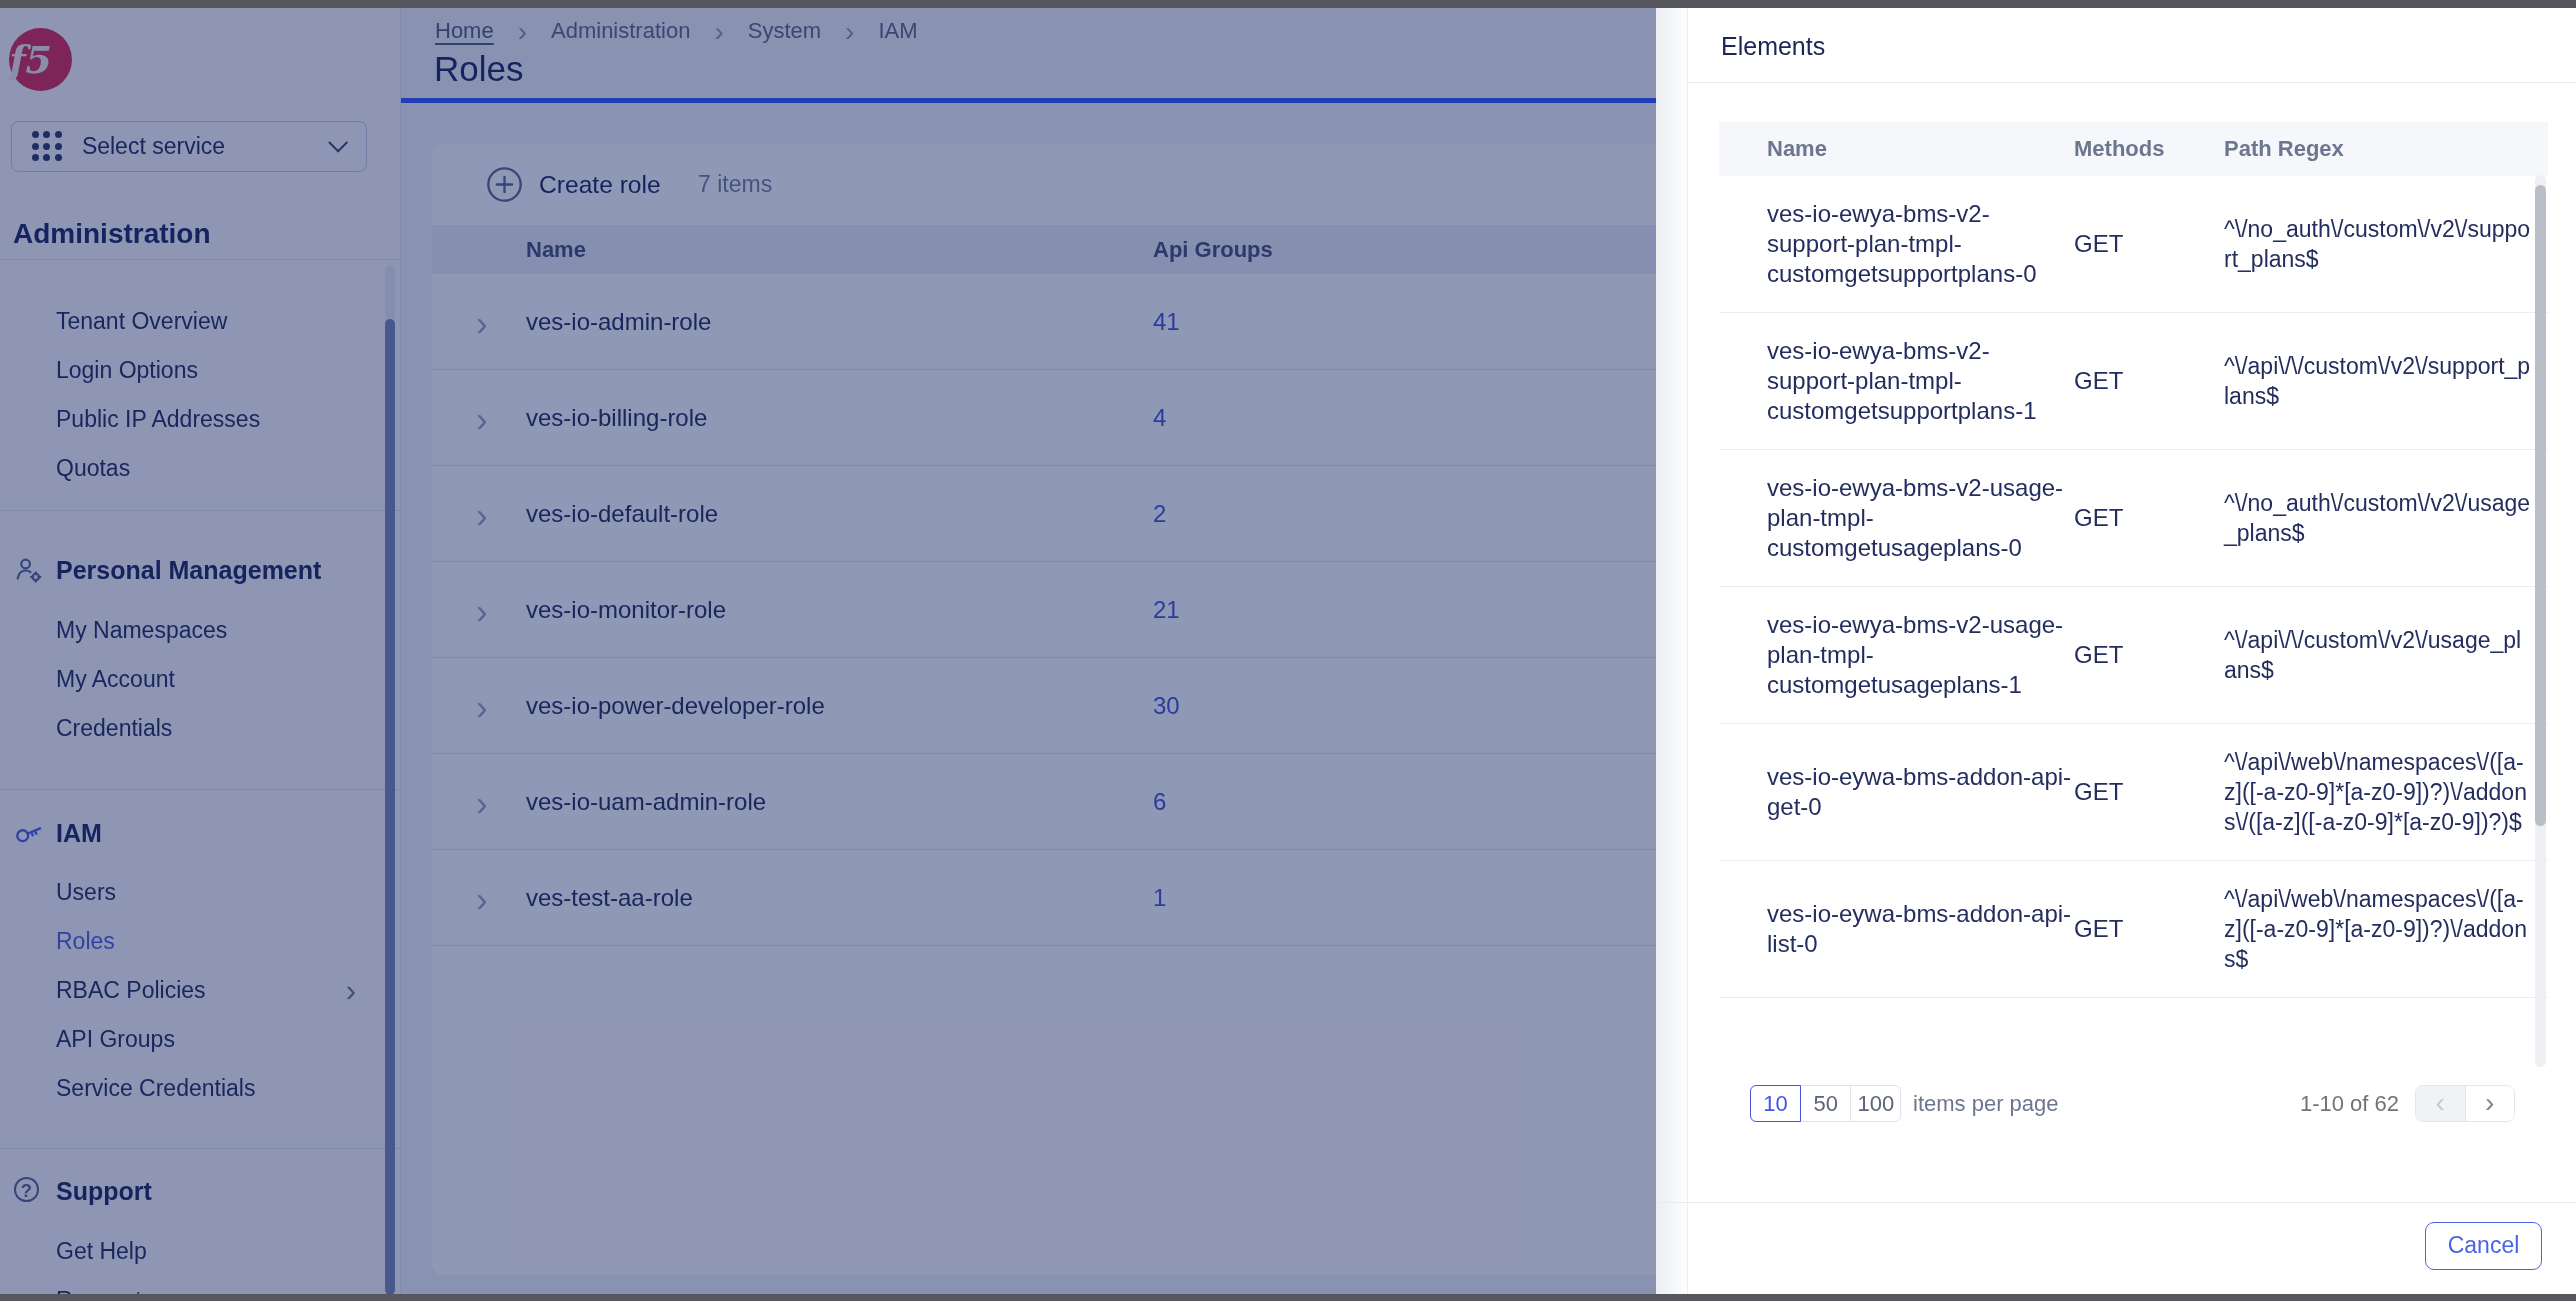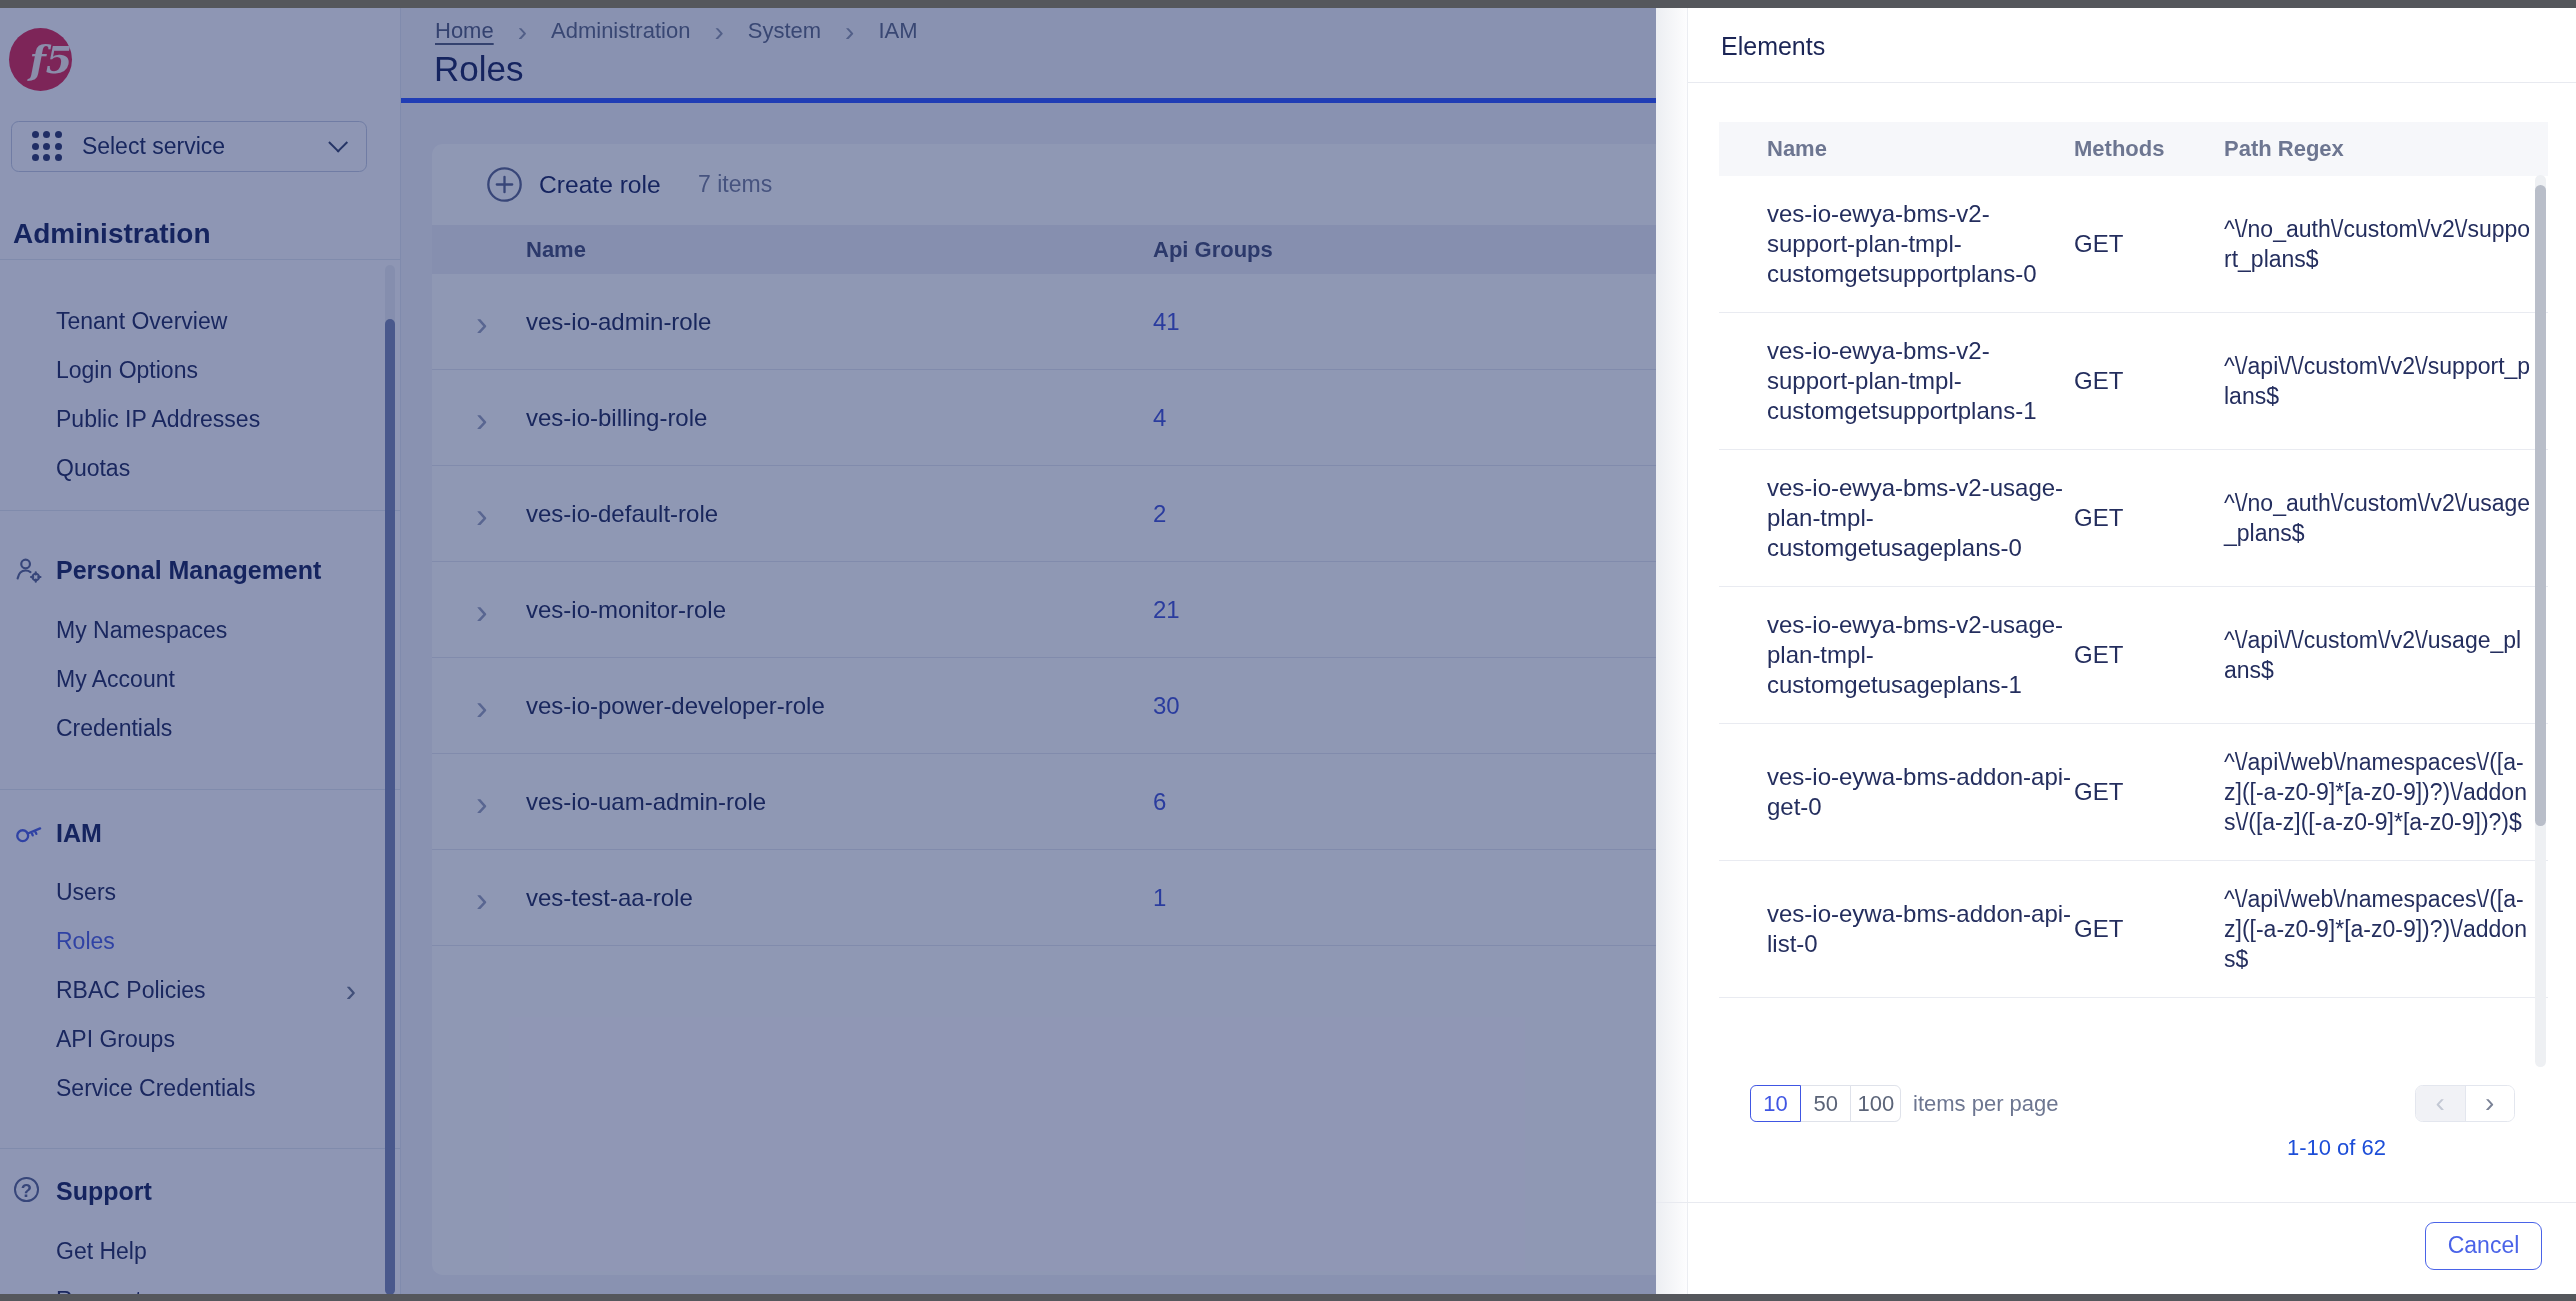--- a/index.html
+++ b/index.html
@@ -2,21 +2,21 @@
 <html style="font-size:12.3px"><head>
 <meta charset="utf-8">
 <style>
   html,body{margin:0;padding:0;background:#2b2d31;}
   .app{position:relative;width:2576px;height:1302px;background:#eef0f8;font-family:"Liberation Sans",sans-serif;overflow:hidden;}
   .strip{position:absolute;left:0;width:2576px;height:7.7px;background:#55575c;z-index:100;}
   .strip.top{top:0;} .strip.bottom{top:1294px;}
 
   
   .sidebar{position:absolute;left:0;top:7.7px;width:401px;height:1286px;background:#f7f8fd;border-right:0.8px solid #dfe3f0;box-sizing:border-box;z-index:1;}
-  .logo{position:absolute;left:9.2px;top:20px;width:63px;height:63px;border-radius:50%;background:#d92a57;color:#f3e7ec;display:flex;align-items:center;justify-content:flex-end;font-family:"DejaVu Serif",serif;font-style:italic;font-weight:bold;font-size:38px;}
+  .logo{position:absolute;left:9.2px;top:20px;width:63px;height:63px;border-radius:50%;background:#d92a57;color:#f3e7ec;display:flex;align-items:center;justify-content:flex-start;font-family:"DejaVu Serif",serif;font-style:italic;font-weight:bold;font-size:38px;}
   .select-service{position:absolute;left:10.7px;top:113px;width:356px;height:51px;border:1.5px solid #c2c9e0;border-radius:7.7px;box-sizing:border-box;display:flex;align-items:center;padding:8px 20px;color:#222e63;font-size:23px;}
   .waffle{display:grid;grid-template-columns:repeat(3,7px);grid-gap:4.6px;margin-right:20px;}
   .waffle i{width:7px;height:7px;border-radius:50%;background:#2e3a6e;}
   .chev-down{margin-left:auto;width:12.3px;height:12.3px;border-right:2.3px solid #39466f;border-bottom:2.3px solid #39466f;transform:rotate(45deg) translate(-2.3px,-2.3px);}
   .side-nav{position:absolute;left:0;top:187px;width:401px;}
   .side-head{margin:23px 0 0 13px;font-size:28px;font-weight:700;color:#1d2963;line-height:31px;}
   .side-div{border-top:0.8px solid #dfe3ee;margin-top:10.7px;}
   .sec{position:relative;}
   .sec .sec-title{position:relative;height:49px;line-height:49px;padding-left:56px;font-size:25px;font-weight:700;color:#1d2963;}
   .sec-icon{position:absolute;left:14px;top:10px;width:29px;height:29px;color:#5a6694;}
@@ -67,21 +67,21 @@
   .prow{display:grid;grid-template-columns:307px 150px 307px;padding:23px 15.4px 23px 48px;align-items:center;border-bottom:0.8px solid #e9ebf1;line-height:30px;box-sizing:border-box;}
   .prow .rx{font-size:23px;word-break:break-all;}
   .ptrack{position:absolute;left:847px;top:167px;width:10.7px;height:892px;background:#eef0f3;border-radius:5.4px;}
   .pthumb{position:absolute;left:847px;top:177px;width:10.7px;height:641px;background:#b9bec9;border-radius:5.4px;}
   .pager{position:absolute;left:0;right:0;top:1077px;height:37px;font-size:22px;}
   .size-group{position:absolute;left:62px;top:0;display:flex;}
   .size-btn{width:51px;height:37px;line-height:35px;text-align:center;border:0.8px solid #dfe2ea;color:#5b6478;background:#fff;box-sizing:border-box;margin-left:-0.8px;cursor:pointer;}
   .size-btn.last{border-radius:0 6.1px 6.1px 0;}
   .size-btn.active{border:1.5px solid #4056e3;color:#4056e3;border-radius:6.1px 0 0 6.1px;margin-left:0;z-index:2;position:relative;}
   .ipp{position:absolute;left:225px;line-height:37px;color:#6d7691;}
-  .range{position:absolute;right:190px;line-height:37px;color:#1d4ed8;margin-top:44px;}
+  .range{position:absolute;right:177px;line-height:37px;color:#737373;}
   .nav-group{position:absolute;left:727px;top:0;width:100px;height:37px;border:0.8px solid #e3e6ee;border-radius:7.7px;display:flex;overflow:hidden;box-sizing:border-box;}
   .pg-btn{flex:1;display:flex;align-items:center;justify-content:center;font-size:28px;line-height:28px;cursor:pointer;}
   .pg-prev{background:#f1f2f6;color:#c3c8d4;}
   .pg-next{background:#ffffff;color:#7a8296;border-left:0.8px solid #e3e6ee;}
   .footer-div{position:absolute;left:0;right:0;top:1194px;border-top:0.8px solid #e8eaf0;}
   .cancel-btn{position:absolute;left:737px;top:1214px;width:117px;height:48px;border:1.5px solid #4a63e8;border-radius:9px;box-sizing:border-box;background:#fff;color:#4a63e8;font-size:23px;font-family:"Liberation Sans",sans-serif;display:flex;align-items:center;justify-content:center;cursor:pointer;}
   svg{display:block;}
 </style>
 </head>
 <body>

